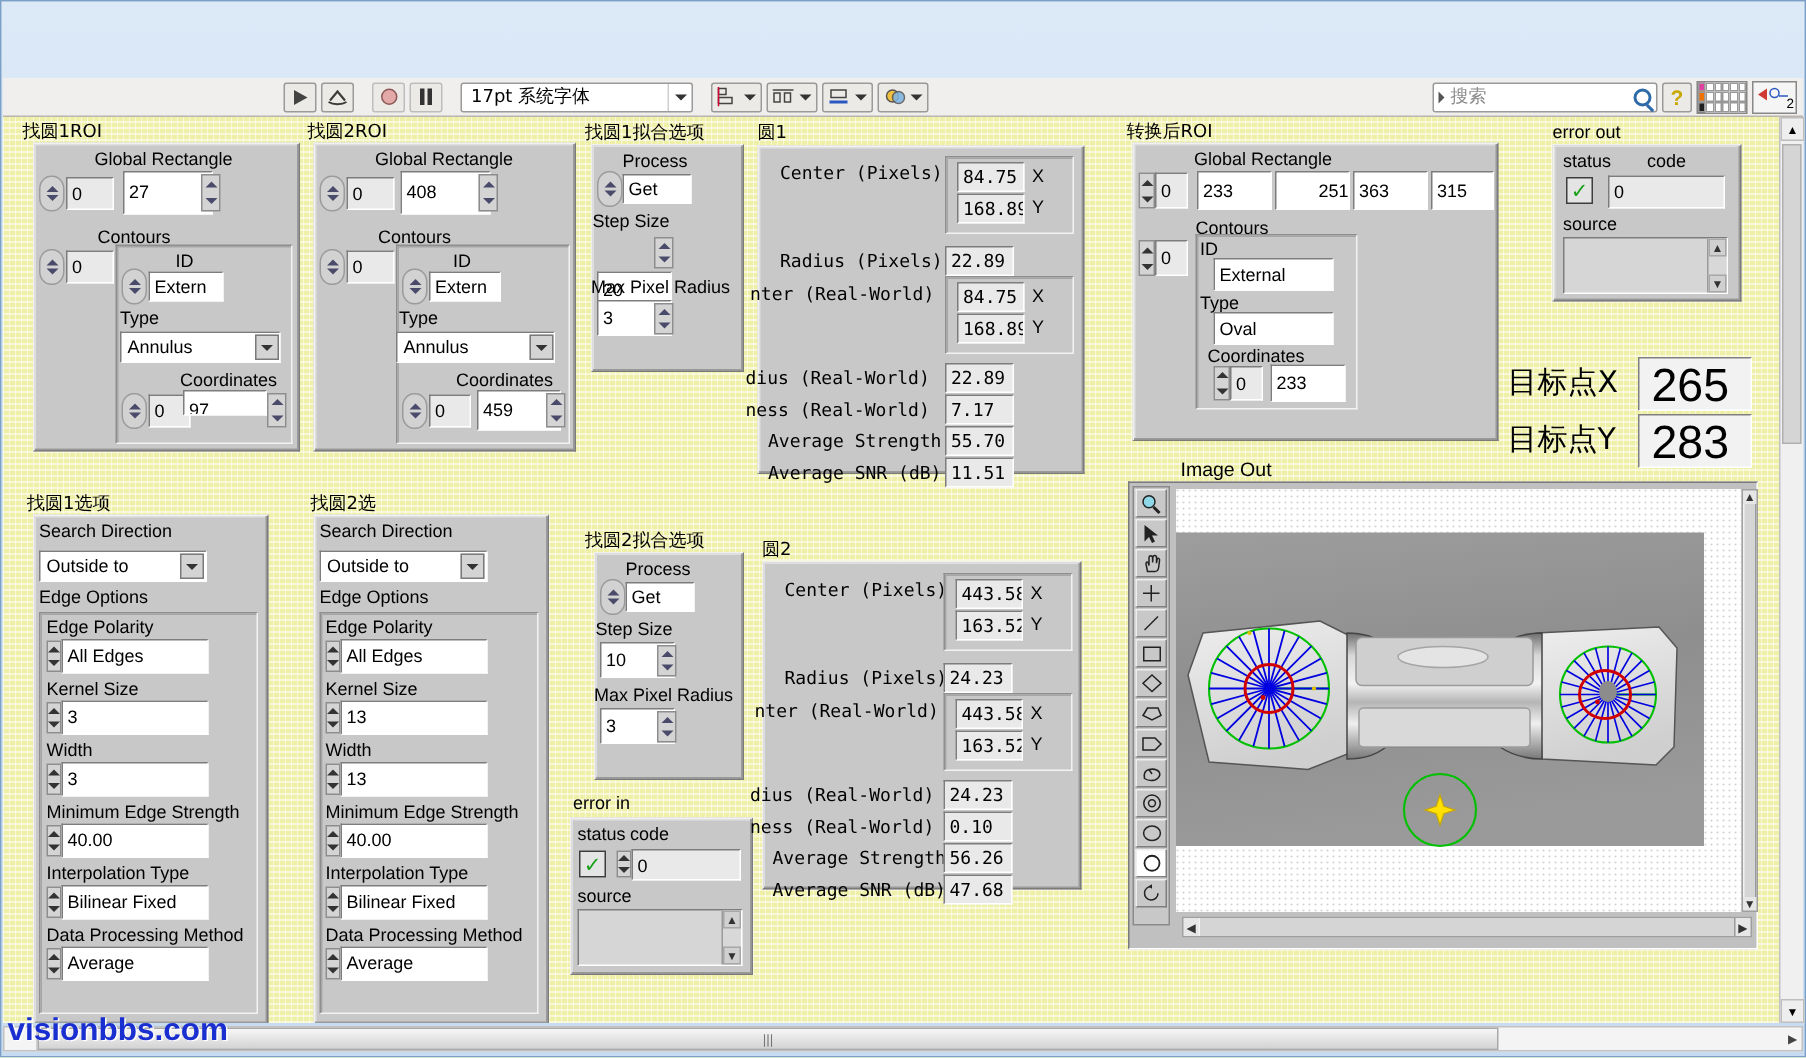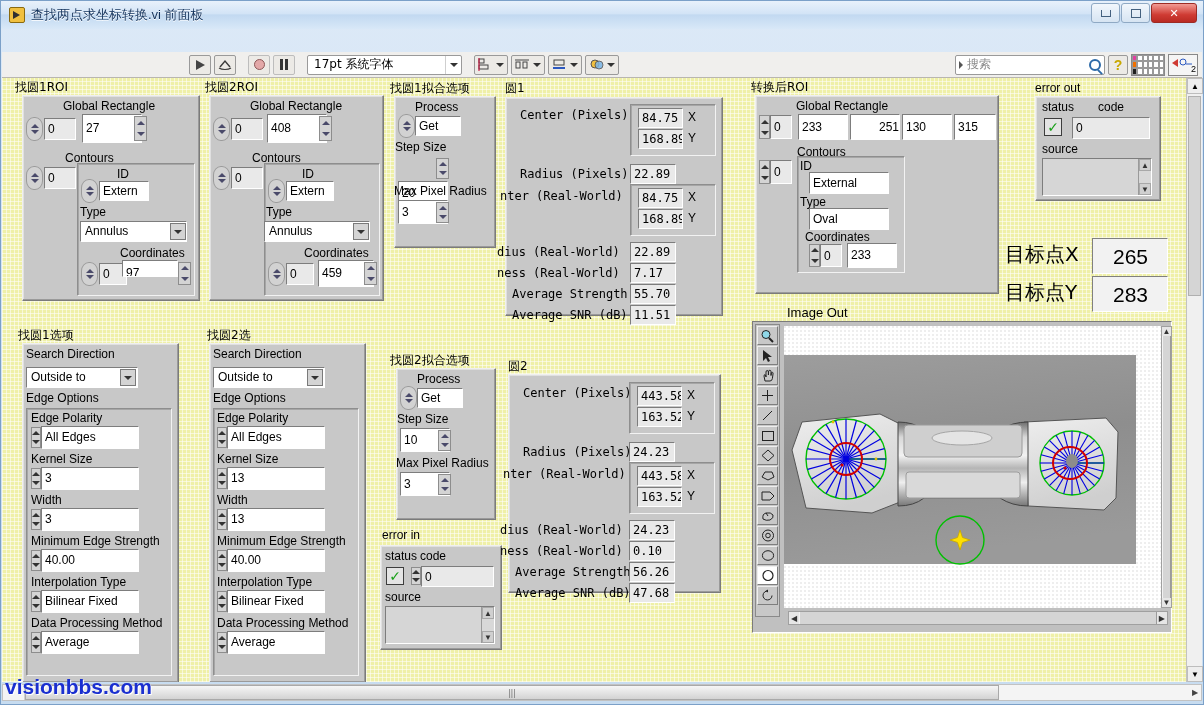--- a/index.html
+++ b/index.html
@@ -149,21 +149,21 @@
      background:#d8d8d8; border-left:1px solid #9a9a9a;
      display:flex; flex-direction:column; justify-content:space-between; }
   .vscroll span { height:12px; display:flex; align-items:center;
      justify-content:center; font-size:8px; color:#333;
      background:#d0d0d0; border:1px solid #a8a8a8; }
 
   
   .bigval { position:absolute; background:#f2f2f2;
      border-top:1px solid #808080; border-left:1px solid #808080;
      border-right:1px solid #fff; border-bottom:1px solid #fff;
-     font-size:21px; line-height:36px; padding-left:20px; }
+     font-size:31px; line-height:36px; padding-left:8px; }
   .biglbl { position:absolute; font-size:20px;
      font-family:"DejaVu Sans","Liberation Sans",sans-serif; }
 
   
   .imgframe { position:absolute; background:#c0c0c0;
      border-top:1px solid #7b7b7b; border-left:1px solid #7b7b7b;
      border-right:1px solid #fff; border-bottom:1px solid #fff; }
   .toolpal { position:absolute; width:25px; background:#c8c8c8;
      border:1px solid #8a8a8a; padding:1px; }
   .tool { width:21px; height:19px; margin-bottom:1px; background:#c8c8c8;
@@ -201,33 +201,20 @@
   .watermark2 { position:absolute; left:4px; top:674px; font-size:21px;
      font-weight:bold; color:#1a2fd0; text-shadow:1px 1px 0 #fff; z-index:50; }
 
   .tiny { font-size:9px; }
 </style>
 </head>
 <body>
 
 <div id="app">
 
-  <div class="titlebar">
-    <div class="vi-icon"></div>
-    <div class="title-text">查找两点求坐标转换.vi 前面板</div>
-    <div class="win-buttons">
-      <div class="winbtn">
-          <span class="glyph-min"></span>
-        </div>
-      <div class="winbtn">
-          <span class="glyph-max"></span>
-        </div>
-      <div class="winbtn close">✕</div>
-    </div>
-  </div>
 
 
   <div class="toolbar">
     <div style="width:180px"></div>
     <div class="tb">
         <span class="run-arrow"></span>
       </div>
     <div class="tb">
       <svg width="14" height="13" viewBox="0 0 14 13">
         <path d="M2 9 L7 3 L12 9" fill="none" stroke="#3a3a3a" stroke-width="1.4"></path>
@@ -488,21 +475,21 @@
         <div>
           <span style="width:0;height:0;border-bottom:4px solid #333;border-left:4px solid transparent;border-right:4px solid transparent"></span>
         </div>
         <div>
           <span style="width:0;height:0;border-top:4px solid #333;border-left:4px solid transparent;border-right:4px solid transparent"></span>
         </div>
       </div>
     <div class="num" style="left:768px; top:37px; width:22px; height:24px; line-height:21px;">0</div>
     <div class="num white" style="left:796px; top:36px; width:50px; height:26px; line-height:22px;">233</div>
     <div class="num white" style="left:848px; top:36px; width:50px; height:26px; line-height:22px;padding-left:28px;">251</div>
-    <div class="num white" style="left:900px; top:36px; width:50px; height:26px; line-height:22px;">130</div>
+    <div class="num white" style="left:900px; top:36px; width:50px; height:26px; line-height:22px;">363</div>
     <div class="num white" style="left:952px; top:36px; width:42px; height:26px; line-height:22px;">315</div>
     <div class="clabel" style="left:795px; top:67px;">Contours</div>
     <div class="spin-box" style="left:757px; top:82px; height:24px; width:11px;">
         <div>
           <span style="width:0;height:0;border-bottom:4px solid #333;border-left:4px solid transparent;border-right:4px solid transparent"></span>
         </div>
         <div>
           <span style="width:0;height:0;border-top:4px solid #333;border-left:4px solid transparent;border-right:4px solid transparent"></span>
         </div>
       </div>

